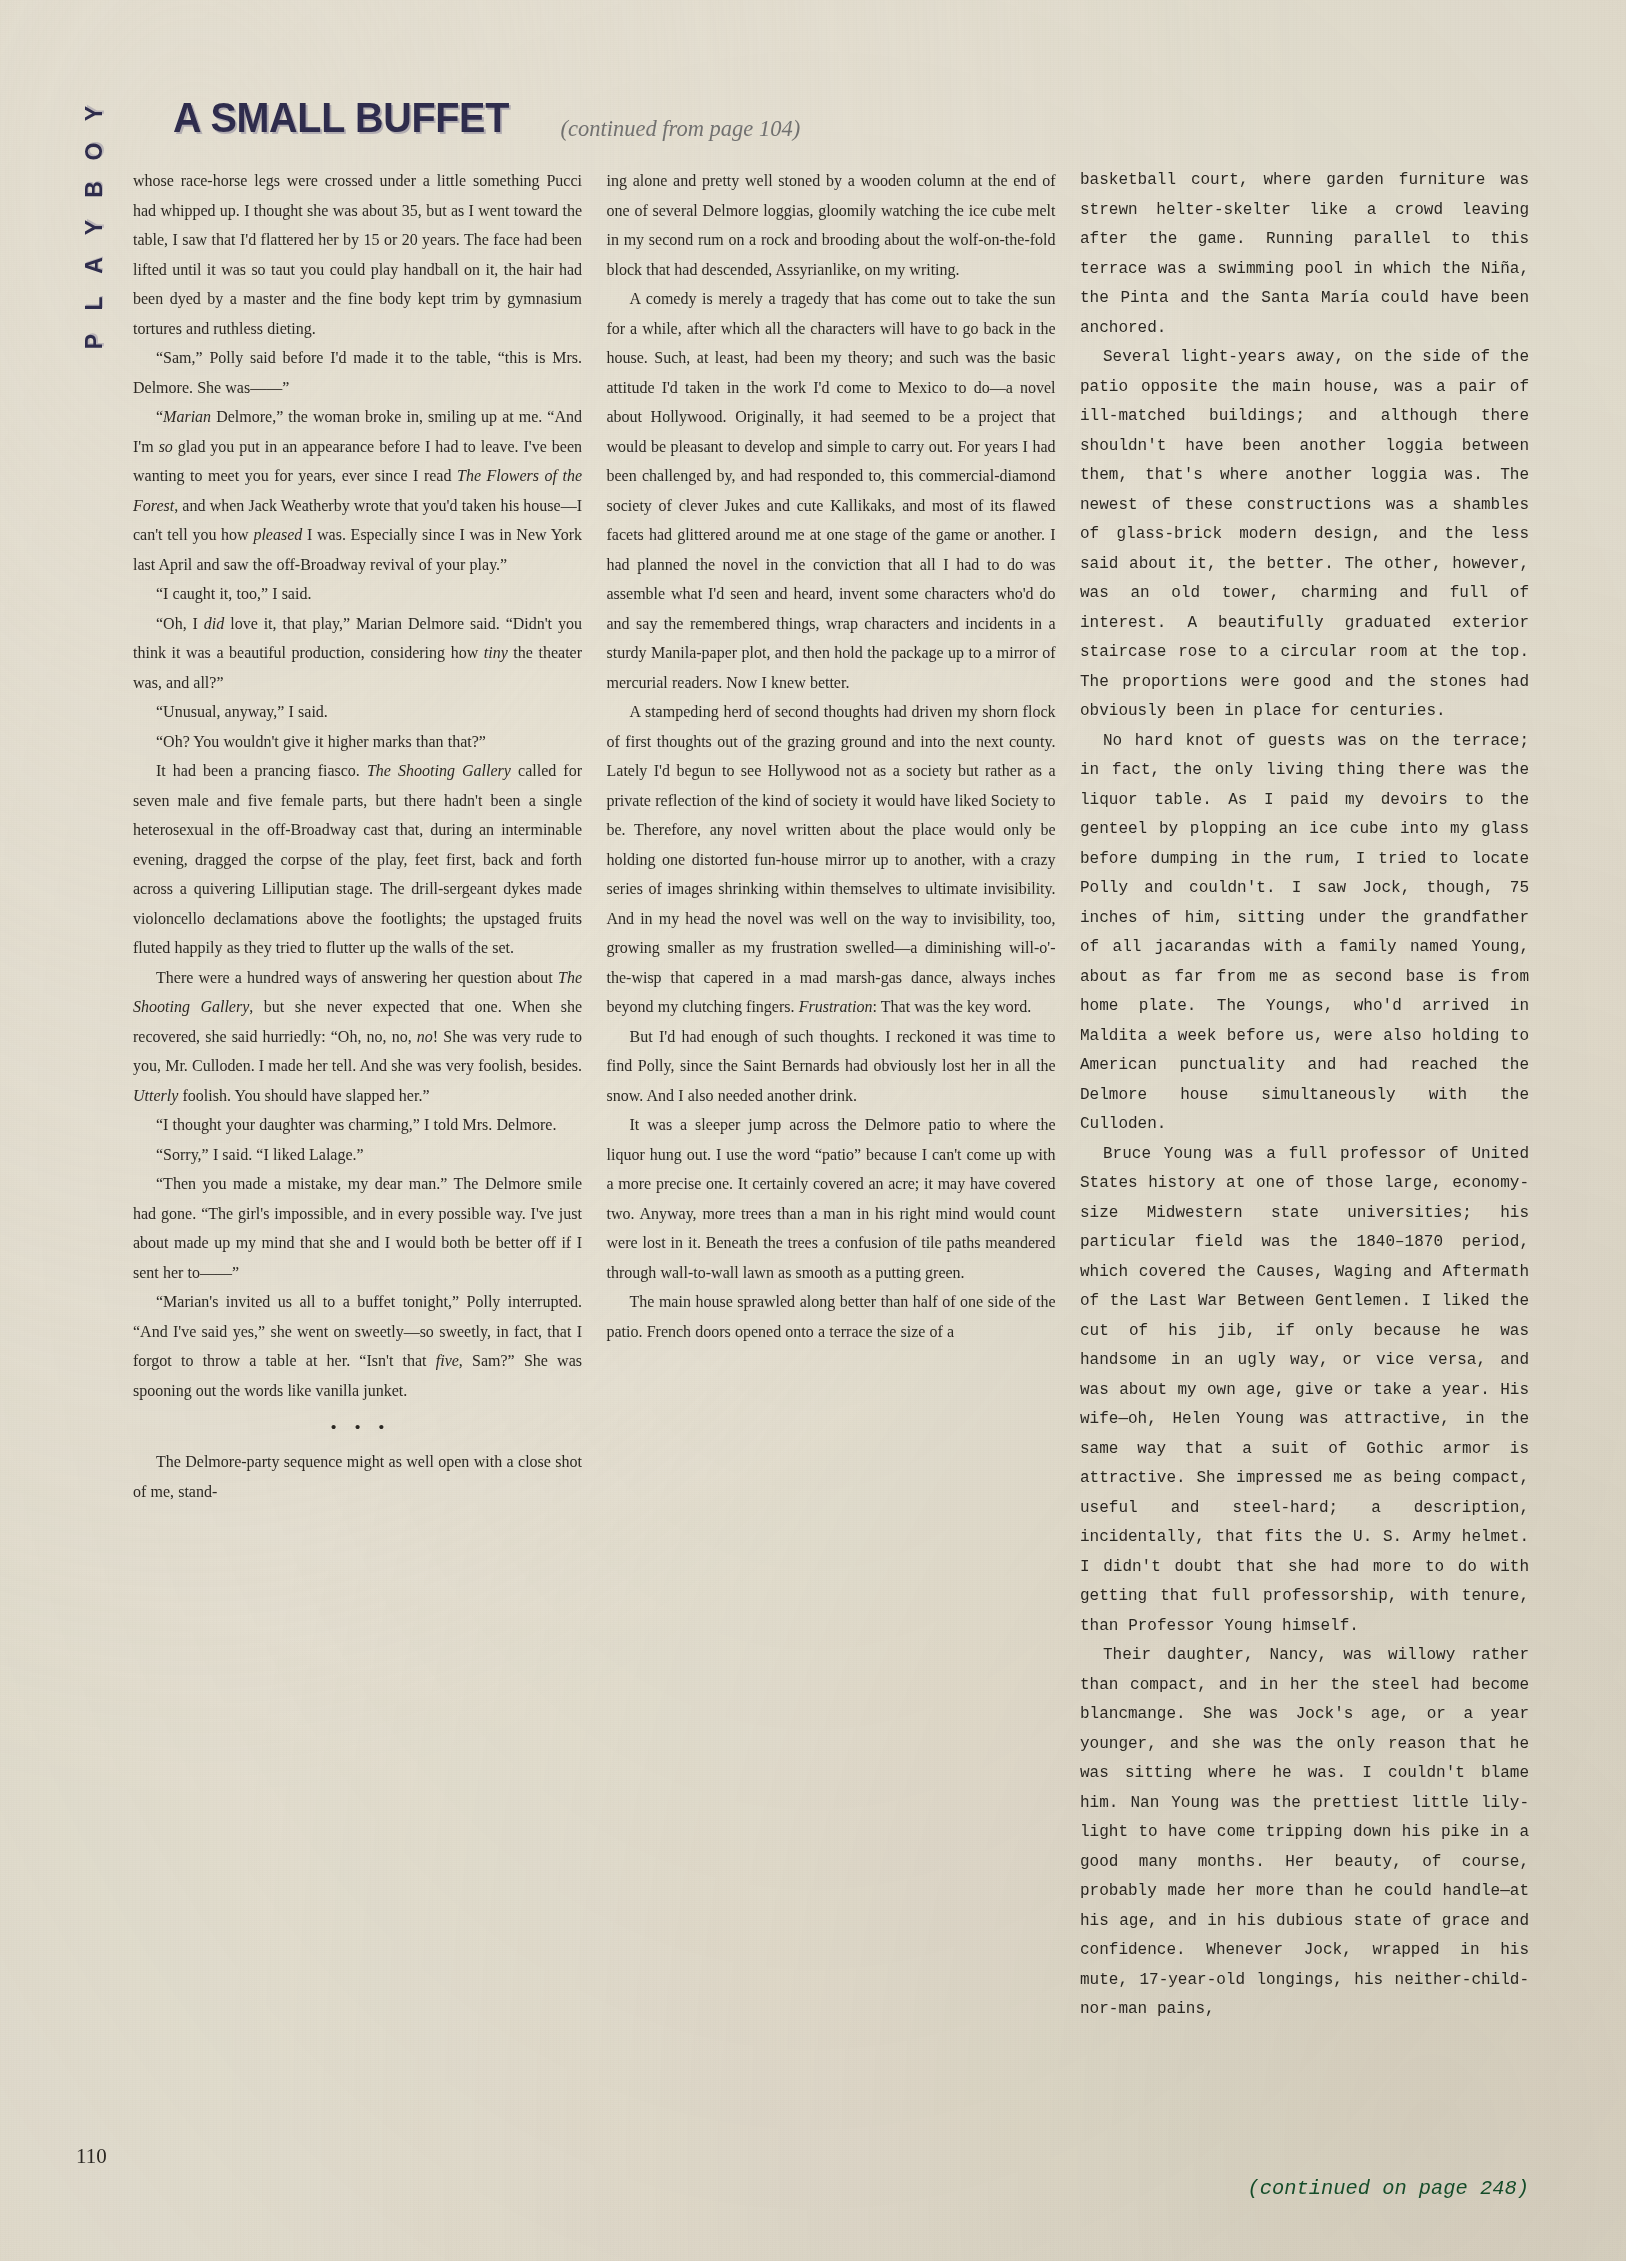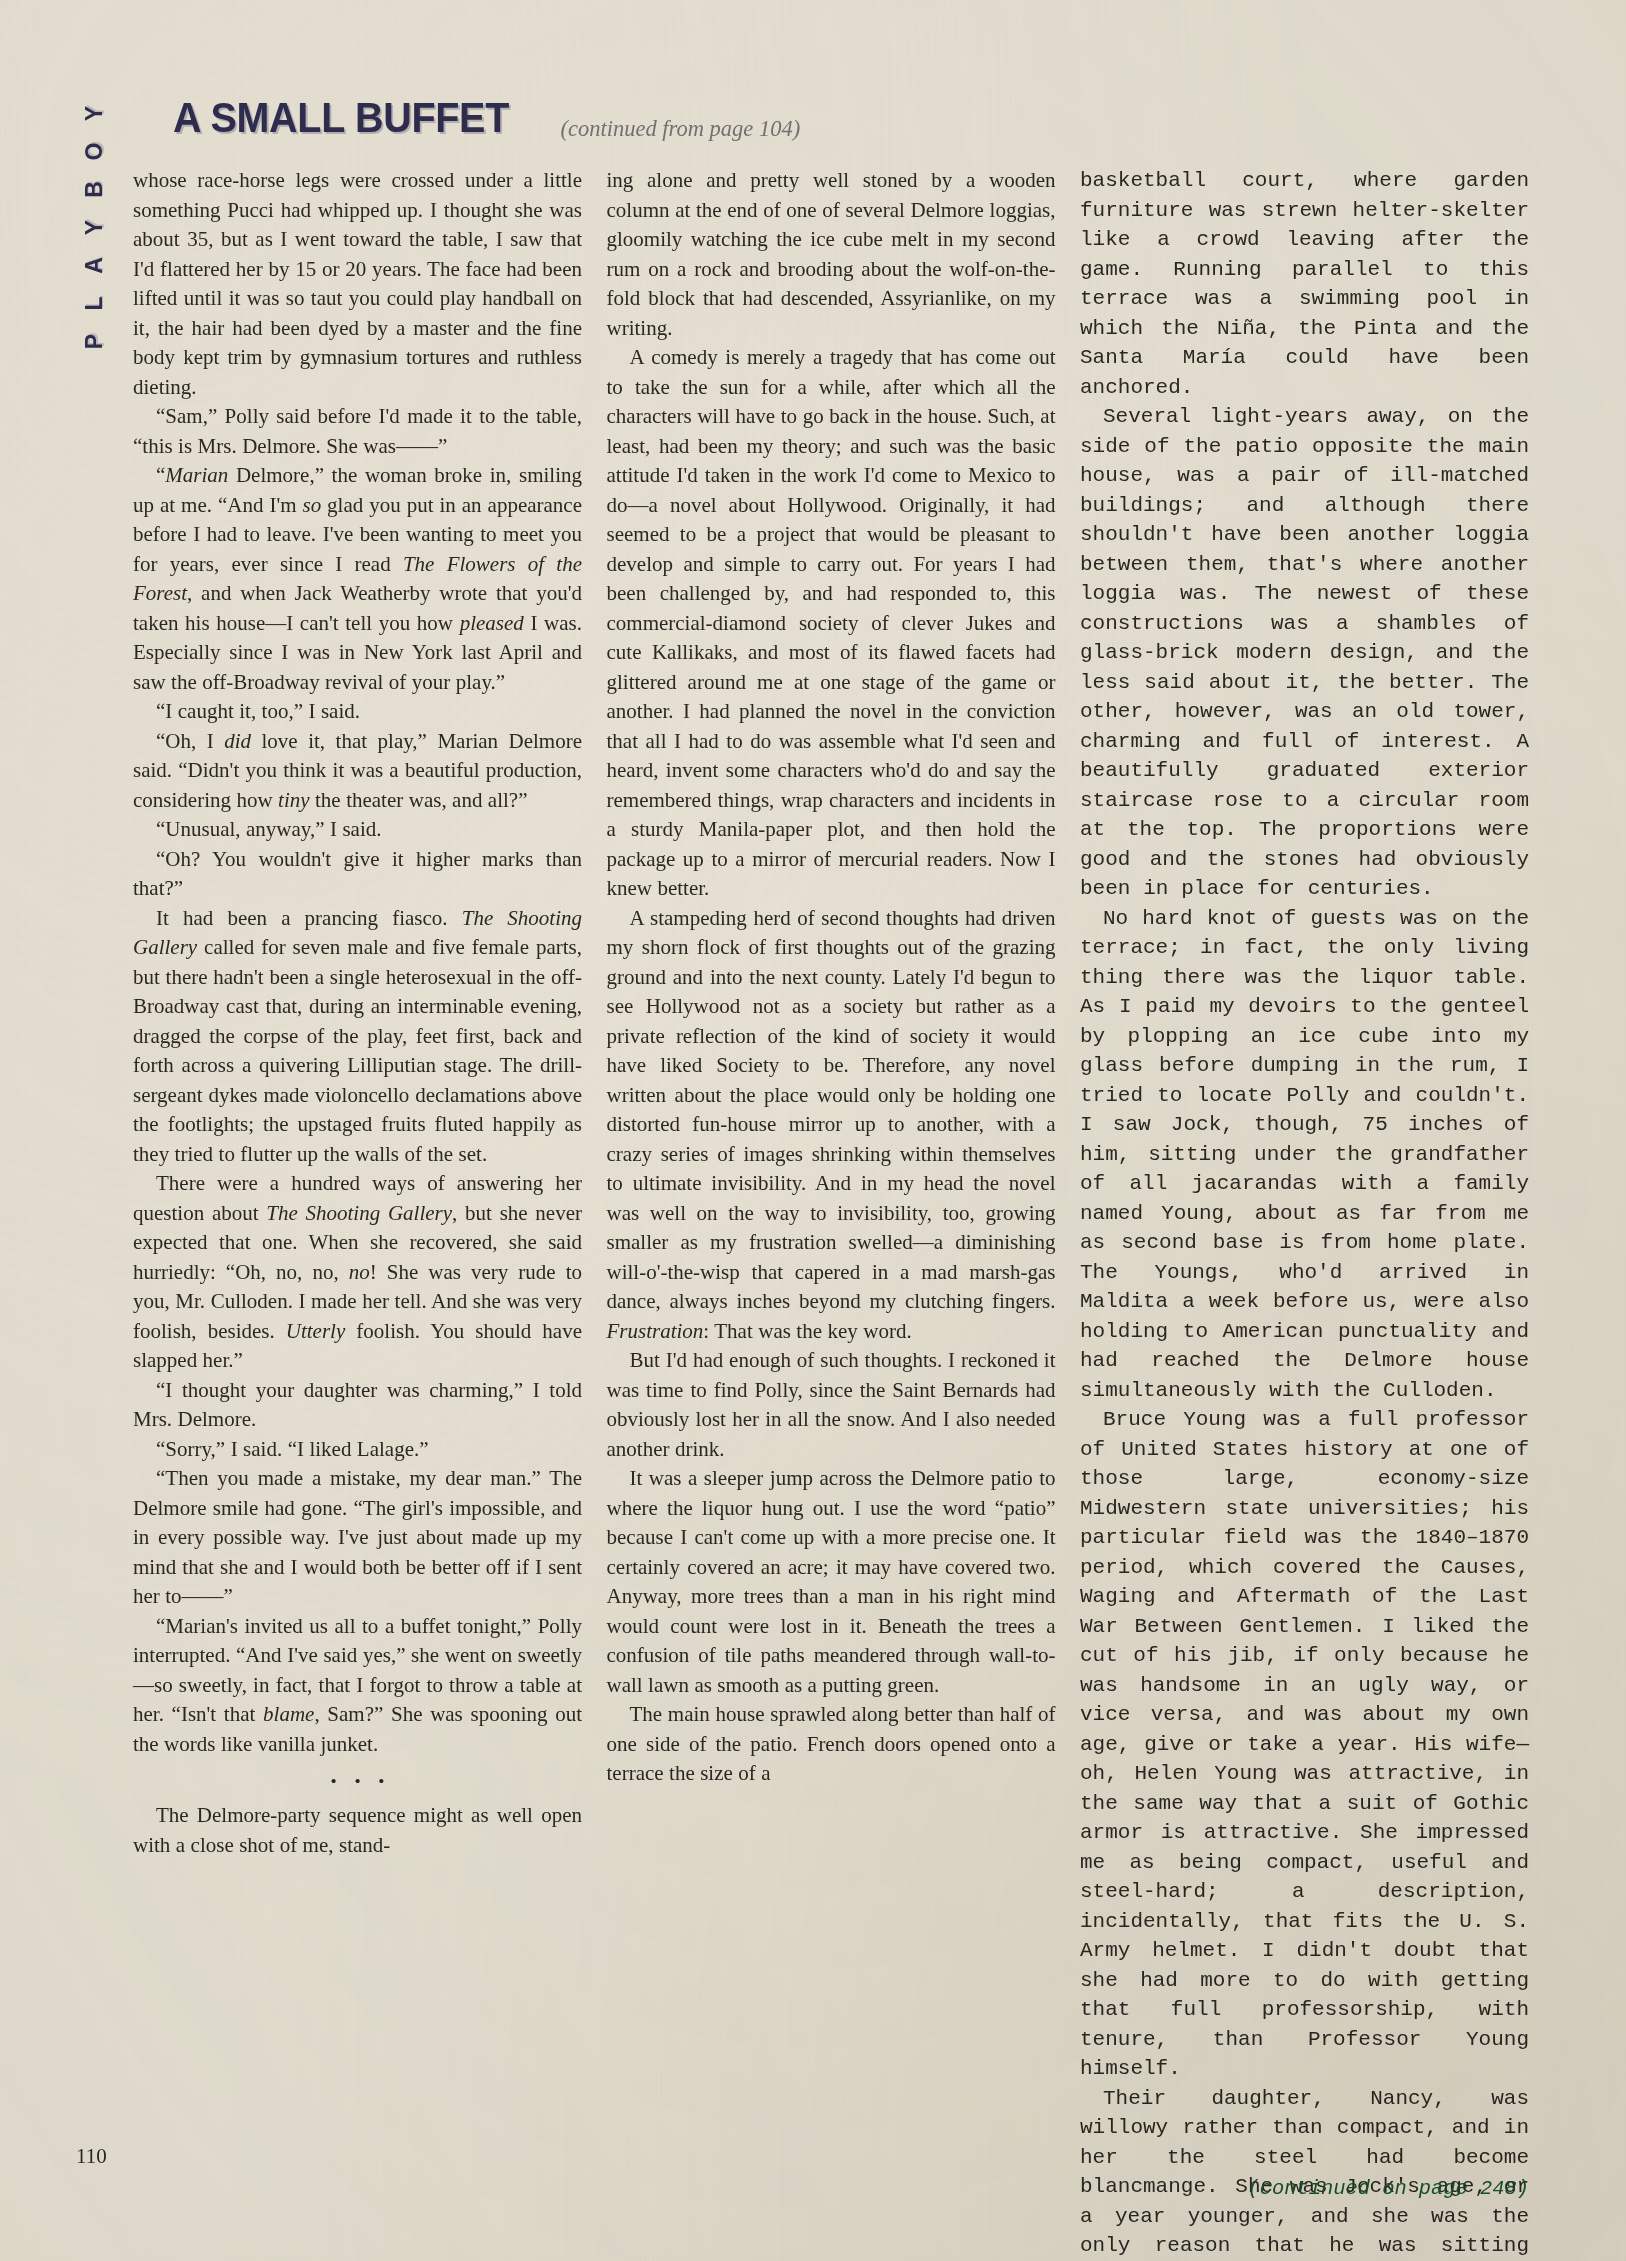--- a/index.html
+++ b/index.html
@@ -104,21 +104,21 @@
   }
   .col {
     width: 449px;
     flex: 0 0 449px;
     position: relative;
   }
   .col p {
     margin: 0;
     text-align: justify;
     text-justify: inter-word;
-    font-size: 21px;
+    font-size: 16px;
     line-height: 29.5px;
     text-indent: 0;
     hyphens: none;
     word-spacing: 0.01em;
   }
   .col p.indent {
     text-indent: 23px;
   }
   .col p:last-child {
     text-align-last: left;
@@ -189,21 +189,21 @@
         <p class="indent">“<em>Marian</em> Delmore,” the woman broke in, smiling up at me. “And I'm <em>so</em> glad you put in an appearance before I had to leave. I've been wanting to meet you for years, ever since I read <em>The Flowers of the Forest</em>, and when Jack Weatherby wrote that you'd taken his house—I can't tell you how <em>pleased</em> I was. Especially since I was in New York last April and saw the off-Broadway revival of your play.”</p>
         <p class="indent">“I caught it, too,” I said.</p>
         <p class="indent">“Oh, I <em>did</em> love it, that play,” Marian Delmore said. “Didn't you think it was a beautiful production, considering how <em>tiny</em> the theater was, and all?”</p>
         <p class="indent">“Unusual, anyway,” I said.</p>
         <p class="indent">“Oh? You wouldn't give it higher marks than that?”</p>
         <p class="indent">It had been a prancing fiasco. <em>The Shooting Gallery</em> called for seven male and five female parts, but there hadn't been a single heterosexual in the off-Broadway cast that, during an interminable evening, dragged the corpse of the play, feet first, back and forth across a quivering Lilliputian stage. The drill-sergeant dykes made violoncello declamations above the footlights; the upstaged fruits fluted happily as they tried to flutter up the walls of the set.</p>
         <p class="indent">There were a hundred ways of answering her question about <em>The Shooting Gallery</em>, but she never expected that one. When she recovered, she said hurriedly: “Oh, no, no, <em>no</em>! She was very rude to you, Mr. Culloden. I made her tell. And she was very foolish, besides. <em>Utterly</em> foolish. You should have slapped her.”</p>
         <p class="indent">“I thought your daughter was charming,” I told Mrs. Delmore.</p>
         <p class="indent">“Sorry,” I said. “I liked Lalage.”</p>
         <p class="indent">“Then you made a mistake, my dear man.” The Delmore smile had gone. “The girl's impossible, and in every possible way. I've just about made up my mind that she and I would both be better off if I sent her to——”</p>
-        <p class="indent">“Marian's invited us all to a buffet tonight,” Polly interrupted. “And I've said yes,” she went on sweetly—so sweetly, in fact, that I forgot to throw a table at her. “Isn't that <em>blame</em>, Sam?” She was spooning out the words like vanilla junket.</p>
+        <p class="indent">“Marian's invited us all to a buffet tonight,” Polly interrupted. “And I've said yes,” she went on sweetly—so sweetly, in fact, that I forgot to throw a table at her. “Isn't that <em>five</em>, Sam?” She was spooning out the words like vanilla junket.</p>
         <div class="dot-sep">•••</div>
         <p class="indent">The Delmore-party sequence might as well open with a close shot of me, stand-</p>
       </div>
     <div class="col" id="col2">
         <p>ing alone and pretty well stoned by a wooden column at the end of one of several Delmore loggias, gloomily watching the ice cube melt in my second rum on a rock and brooding about the wolf-on-the-fold block that had descended, Assyrianlike, on my writing.</p>
         <p class="indent">A comedy is merely a tragedy that has come out to take the sun for a while, after which all the characters will have to go back in the house. Such, at least, had been my theory; and such was the basic attitude I'd taken in the work I'd come to Mexico to do—a novel about Hollywood. Originally, it had seemed to be a project that would be pleasant to develop and simple to carry out. For years I had been challenged by, and had responded to, this commercial-diamond society of clever Jukes and cute Kallikaks, and most of its flawed facets had glittered around me at one stage of the game or another. I had planned the novel in the conviction that all I had to do was assemble what I'd seen and heard, invent some characters who'd do and say the remembered things, wrap characters and incidents in a sturdy Manila-paper plot, and then hold the package up to a mirror of mercurial readers. Now I knew better.</p>
         <p class="indent">A stampeding herd of second thoughts had driven my shorn flock of first thoughts out of the grazing ground and into the next county. Lately I'd begun to see Hollywood not as a society but rather as a private reflection of the kind of society it would have liked Society to be. Therefore, any novel written about the place would only be holding one distorted fun-house mirror up to another, with a crazy series of images shrinking within themselves to ultimate invisibility. And in my head the novel was well on the way to invisibility, too, growing smaller as my frustration swelled—a diminishing will-o'-the-wisp that capered in a mad marsh-gas dance, always inches beyond my clutching fingers. <em>Frustration</em>: That was the key word.</p>
         <p class="indent">But I'd had enough of such thoughts. I reckoned it was time to find Polly, since the Saint Bernards had obviously lost her in all the snow. And I also needed another drink.</p>
         <p class="indent">It was a sleeper jump across the Delmore patio to where the liquor hung out. I use the word “patio” because I can't come up with a more precise one. It certainly covered an acre; it may have covered two. Anyway, more trees than a man in his right mind would count were lost in it. Beneath the trees a confusion of tile paths meandered through wall-to-wall lawn as smooth as a putting green.</p>
         <p class="indent">The main house sprawled along better than half of one side of the patio. French doors opened onto a terrace the size of a</p>

